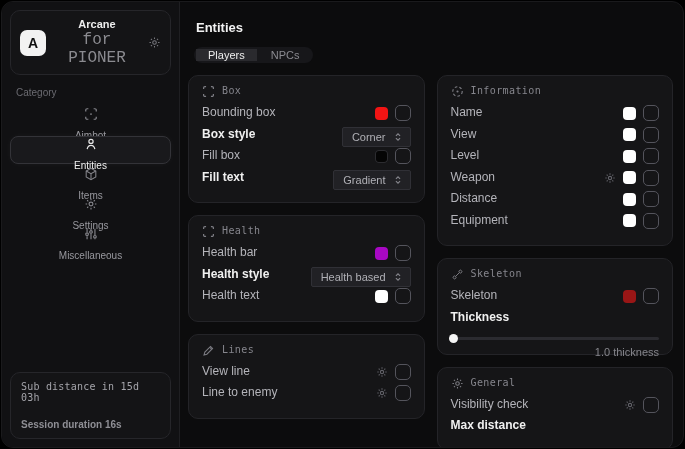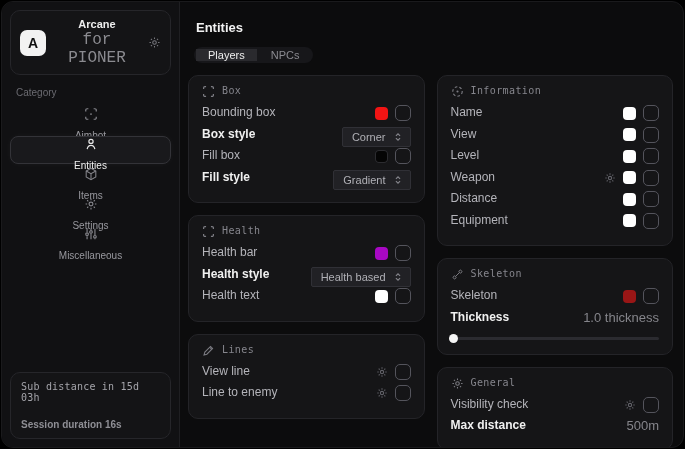--- a/index.html
+++ b/index.html
@@ -42,21 +42,21 @@
   .row-label.strong { color:#f0f0f0; font-weight:bold; }
   .row-controls { display:flex; align-items:center; gap:7px; }
   .mini-gear { display:flex; color:#64646b; }
   .swatch { width:13px; height:13px; border-radius:4px; display:inline-block; }
   .swatch.dark { box-shadow: inset 0 0 0 1px #2c2c30; }
   .checkbox { width:16px; height:16px; border:1.5px solid #54545c; border-radius:5px; background:transparent; display:inline-block; }
   .dropdown { display:inline-flex; align-items:center; gap:7px; background:#212125; border:1px solid #303036; border-radius:2px; padding:3px 7px 3px 9px; font-size:11px; color:#b0b0b6; font-family:"Liberation Sans", sans-serif; cursor:default; }
   .dropdown .dicon { display:flex; color:#86868d; }
 
   .slider-row { height:20px; }
-  .slider-value { font-size:13px; color:#85858b; }
+  .slider-value { font-size:11px; color:#85858b;margin-top:36px; }
   .slider { position:relative; height:10px; margin-top:3px; }
   .slider-track { position:absolute; left:0; right:0; top:4px; height:3px; border-radius:2px; background:#2b2b30; }
   .slider-fill { position:absolute; left:0; top:4px; height:3px; border-radius:2px; background:#f0f0f0; }
   .slider-thumb { position:absolute; top:1px; width:9px; height:9px; border-radius:50%; background:#f5f5f5; transform:translateX(-4px); }
 </style>
 </head>
 <body>
 
 <div class="window">
 
@@ -175,21 +175,21 @@
             </button>
           </div>
           <div class="row">
             <span class="row-label">Fill box</span>
             <span class="row-controls">
               <span class="swatch dark" style="background: rgb(5, 5, 5);"></span>
               <span class="checkbox"></span>
             </span>
           </div>
           <div class="row">
-            <span class="row-label strong">Fill style</span>
+            <span class="row-label strong">Fill text</span>
             <button class="dropdown">
               <span>Gradient</span>
               <span class="dicon">
                   <svg viewBox="0 0 12 12" width="10" height="10" fill="none" stroke="currentColor" stroke-width="1.3">
                     <path d="M3.5 4.6L6 2.1l2.5 2.5M3.5 7.4L6 9.9l2.5-2.5"></path>
                   </svg>
                 </span>
             </button>
           </div>
         </section>

